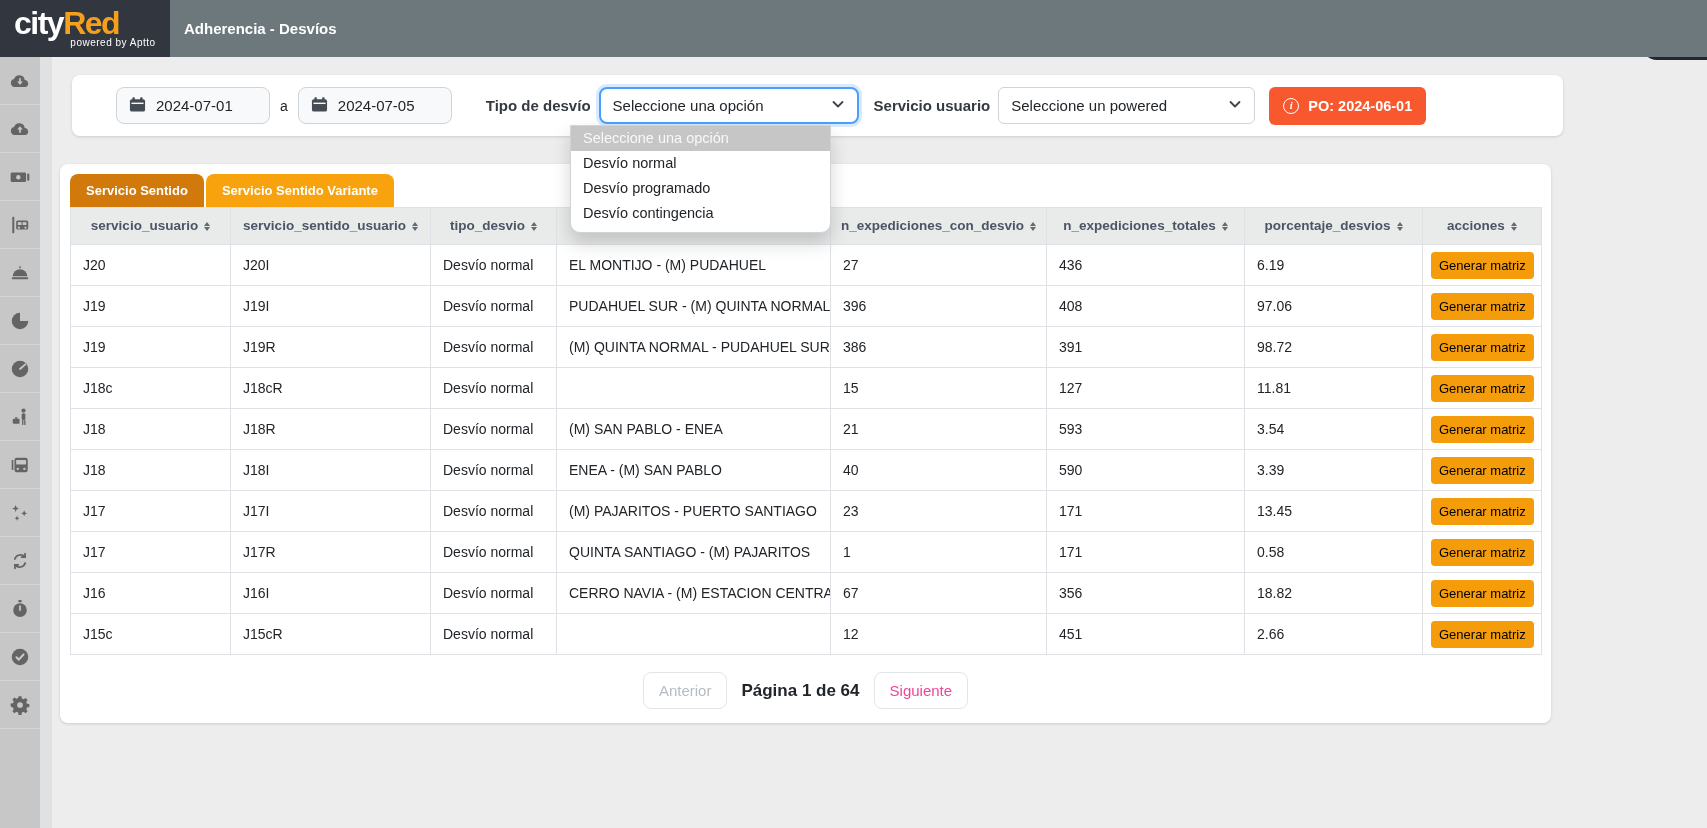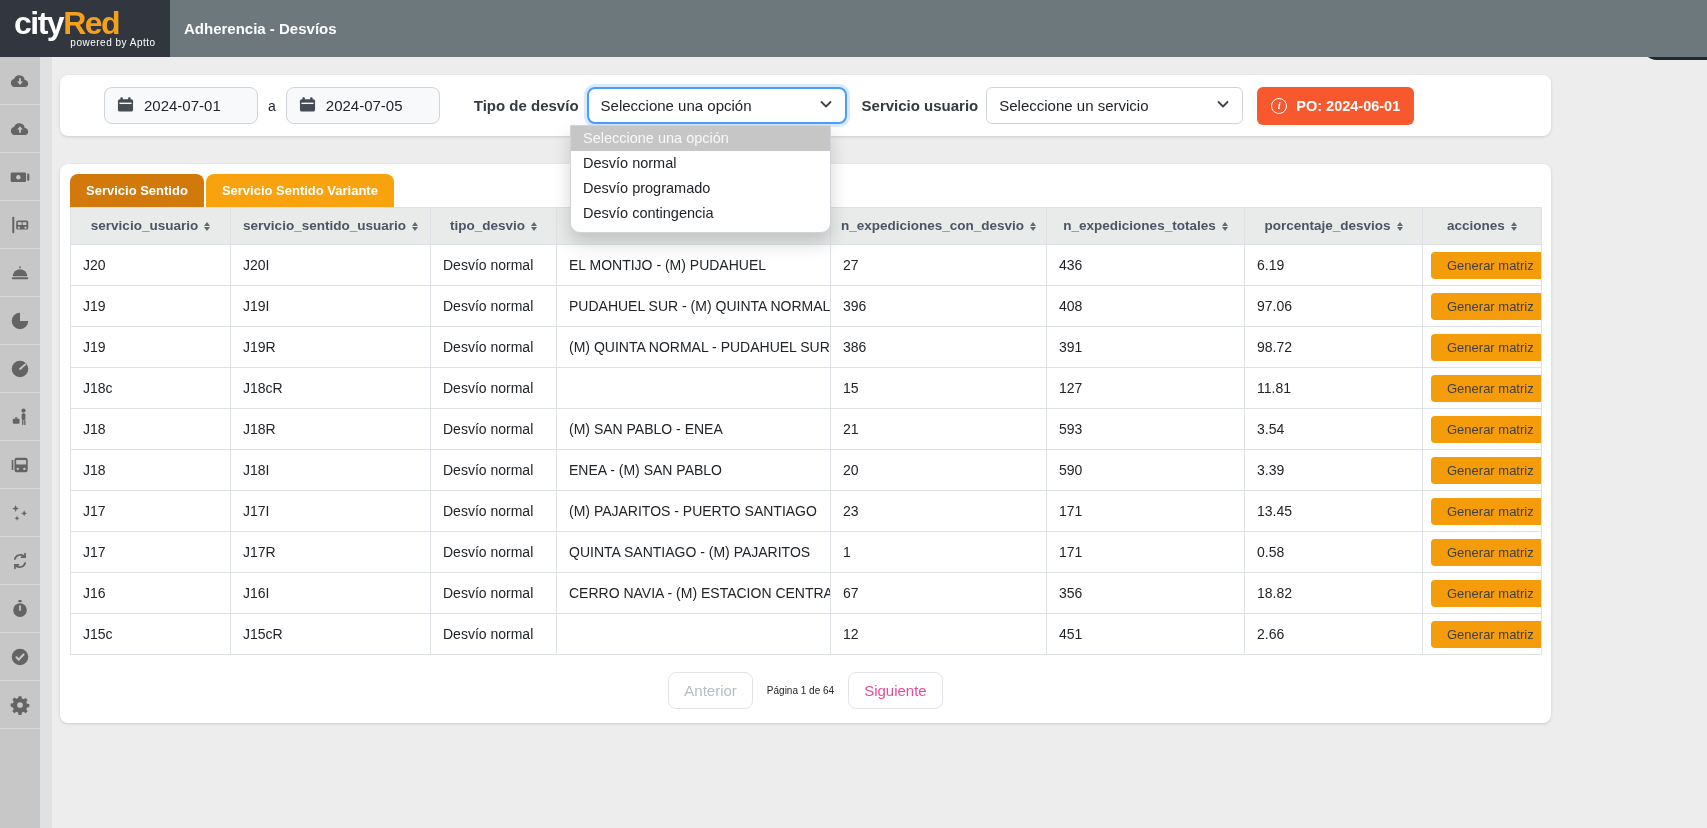--- a/index.html
+++ b/index.html
@@ -15,21 +15,21 @@
   .logo-text .red { color:#f5a01c; }
   .logo-tagline { color:#fff; font-size:10px; letter-spacing:.5px; margin-left:42px;text-align:center; }
   .page-title { color:#fff; font-weight:bold; font-size:15px; margin-left:14px; }
   .avatar-block { position:absolute; top:0; right:0; width:66px; height:60px; background:#23272f; border-radius:0 0 0 16px; display:flex; align-items:center; justify-content:center; cursor:pointer; }
   
   .sidebar { position:absolute; top:57px; left:0; bottom:0; width:40px; background:#c7c7c7; z-index:20; }
   .sb-item { height:48px; display:flex; align-items:center; justify-content:center; border-bottom:1px solid #d5d5d5; cursor:pointer; }
   .sb-item svg { display:block; }
   .scrollstrip { position:absolute; top:57px; left:40px; bottom:0; width:12px; background:#dfe1e3; z-index:15; }
   
-  .filter-card { position:absolute; left:60px; top:75px; width:1491px; height:61px; background:#fff; border-radius:8px; box-shadow:0 1px 3px rgba(0,0,0,.14); display:flex; align-items:center; z-index:25; }
+  .filter-card { position:absolute; left:72px; top:75px; width:1491px; height:61px; background:#fff; border-radius:8px; box-shadow:0 1px 3px rgba(0,0,0,.14); display:flex; align-items:center; z-index:25; }
   .date-input { width:154px; height:37px; background:#f8f9fa; border:1px solid #ced4da; border-radius:8px; display:flex; align-items:center; gap:10px; padding-left:12px; font-size:15px; color:#212529; cursor:pointer; }
   .date-input:first-child { margin-left:44px; }
   .date-sep { margin:0 10px; color:#212529; font-size:14px; }
   .flabel { font-weight:bold; color:#343a40; font-size:15px; white-space:nowrap; }
   .lbl-tipo { margin-left:34px; }
   .lbl-serv { margin-left:15px; }
   .select { height:37px; background:#fff; border:1px solid #ced4da; border-radius:6px; display:flex; align-items:center; justify-content:space-between; padding:0 12px; font-size:15px; color:#212529; cursor:pointer; }
   .select.tipo { width:260px; margin-left:8px; border:2px solid #4a9eff; border-radius:8px; box-shadow:0 0 0 3px rgba(77,158,255,.22); }
   .select.serv { width:257px; margin-left:8px; }
   .po-badge { height:38px; margin-left:14px; background:#f7582e; color:#fff; font-weight:bold; font-size:14.5px; border-radius:6px; display:flex; align-items:center; gap:9px; padding:0 14px; cursor:pointer; }
@@ -43,26 +43,26 @@
   .tabs { display:flex; gap:2px; }
   .tab { height:33px; padding:0 16px; display:flex; align-items:center; color:#fff; font-size:13px; font-weight:bold; border:none; border-radius:8px 8px 0 0; background:#f8a30d; cursor:pointer; font-family:inherit; }
   .tab.active { background:#d1790a; }
   table { width:100%; border-collapse:collapse; table-layout:fixed; }
   th { background:#e9eaea; border:1px solid #dee2e6; font-size:13.5px; color:#4b5563; font-weight:bold; height:37px; text-align:center; cursor:pointer; white-space:nowrap; }
   td { border:1px solid #dee2e6; font-size:14px; color:#212529; height:41px; padding:0 4px 0 12px; overflow:hidden; white-space:nowrap; }
   .sort { display:inline-flex; flex-direction:column; margin-left:6px; vertical-align:middle; }
   .sort i { display:block; width:0; height:0; border:3.5px solid transparent; }
   .sort i.up { border-bottom:4.5px solid #5f6a75; margin-bottom:1.5px; }
   .sort i.down { border-top:4.5px solid #5f6a75; }
-  .gen-btn { background:#f59c0b; color:#404040; border:none; border-radius:4px; font-size:13px; padding:6px 16px; cursor:pointer; font-family:inherit; }
+  .gen-btn { background:#f59c0b; color:#000000; border:none; border-radius:4px; font-size:13px; padding:6px 8px; cursor:pointer; font-family:inherit; }
   .pagination { display:flex; align-items:center; justify-content:center; gap:14px; margin-top:17px; }
   .pg-btn { background:#fff; border:1px solid #e1e5e9; border-radius:8px; font-size:15px; padding:9px 15px; font-family:inherit; cursor:pointer; }
   .pg-btn.prev { color:#b6bcc2; }
   .pg-btn.next { color:#ec4899; }
-  .pg-status { font-size:10px; color:#212529; }
+  .pg-status { font-size:17px; color:#212529;font-weight:bold; }
 </style>
 </head>
 <body>
 
 <header class="topbar">
   <div class="logo">
     <div class="logo-text"><span>city</span><span class="red">Red</span></div>
     <div class="logo-tagline">powered by Aptto</div>
   </div>
   <div class="page-title">Adherencia - Desvíos</div>
@@ -239,21 +239,21 @@
   <div class="select tipo">
     <span>Seleccione una opción</span>
     <span>
       <svg width="14" height="14" viewBox="0 0 14 14" fill="none" stroke="#3e444b" stroke-width="1.8" stroke-linecap="round" stroke-linejoin="round">
           <path d="M2.5 5l4.5 4.5L11.5 5"></path>
         </svg>
     </span>
   </div>
   <span class="flabel lbl-serv">Servicio usuario</span>
   <div class="select serv">
-    <span>Seleccione un servicio</span>
+    <span>Seleccione un powered</span>
     <span>
       <svg width="14" height="14" viewBox="0 0 14 14" fill="none" stroke="#3e444b" stroke-width="1.8" stroke-linecap="round" stroke-linejoin="round">
           <path d="M2.5 5l4.5 4.5L11.5 5"></path>
         </svg>
     </span>
   </div>
   <div class="po-badge">
     <span class="info-circle">i</span>
     <span>PO: 2024-06-01</span>
   </div>
@@ -364,21 +364,21 @@
           <td>21</td>
           <td>593</td>
           <td>3.54</td>
           <td style="padding-left: 8px;"><button class="gen-btn">Generar matriz</button></td>
         </tr>
         <tr>
           <td>J18</td>
           <td>J18I</td>
           <td>Desvío normal</td>
           <td>ENEA - (M) SAN PABLO</td>
-          <td>20</td>
+          <td>40</td>
           <td>590</td>
           <td>3.39</td>
           <td style="padding-left: 8px;"><button class="gen-btn">Generar matriz</button></td>
         </tr>
         <tr>
           <td>J17</td>
           <td>J17I</td>
           <td>Desvío normal</td>
           <td>(M) PAJARITOS - PUERTO SANTIAGO</td>
           <td>23</td>

